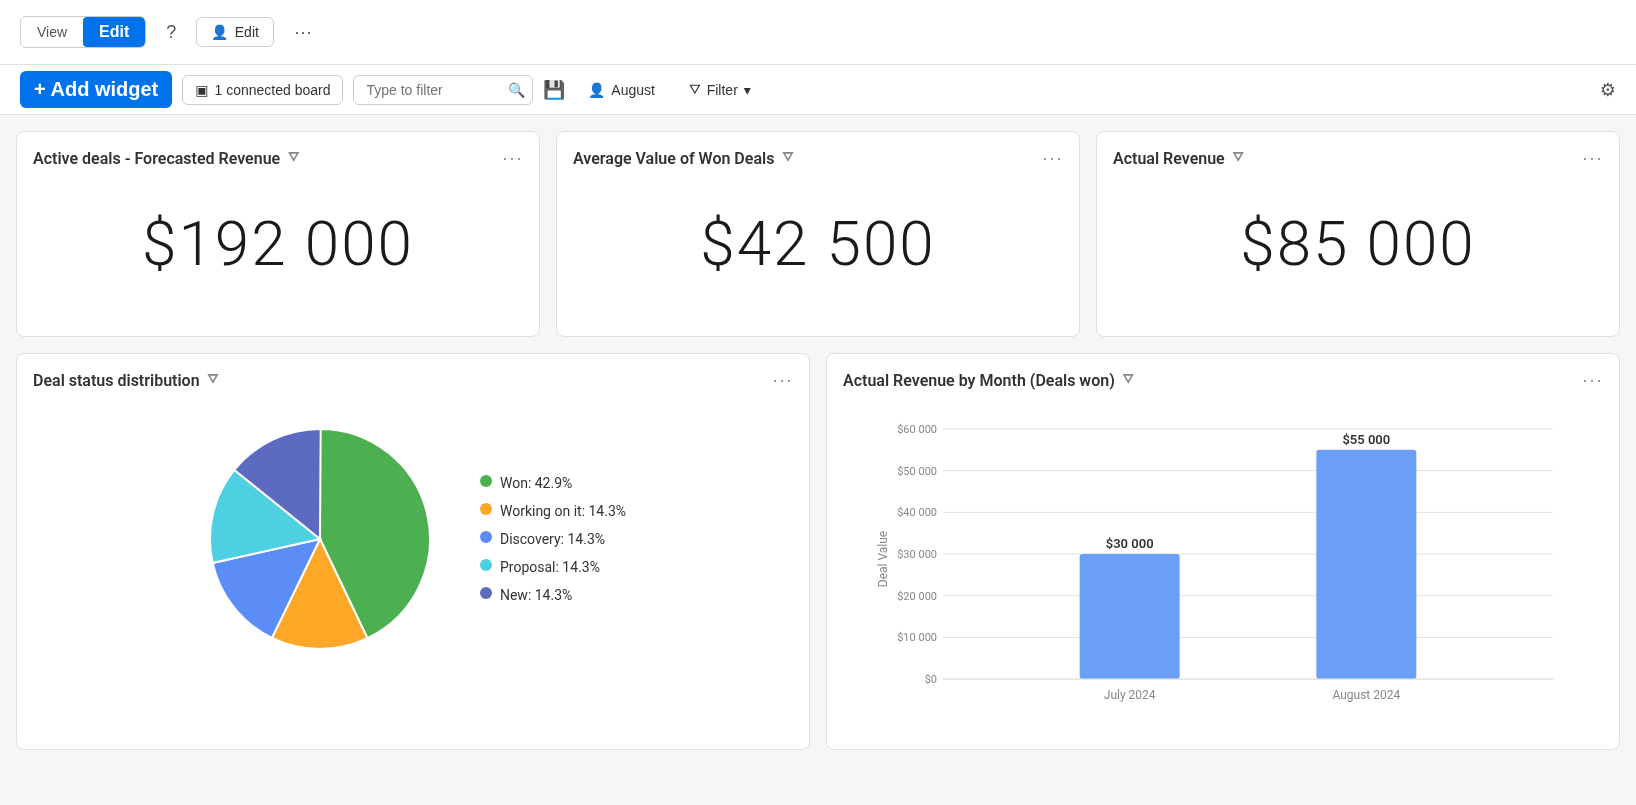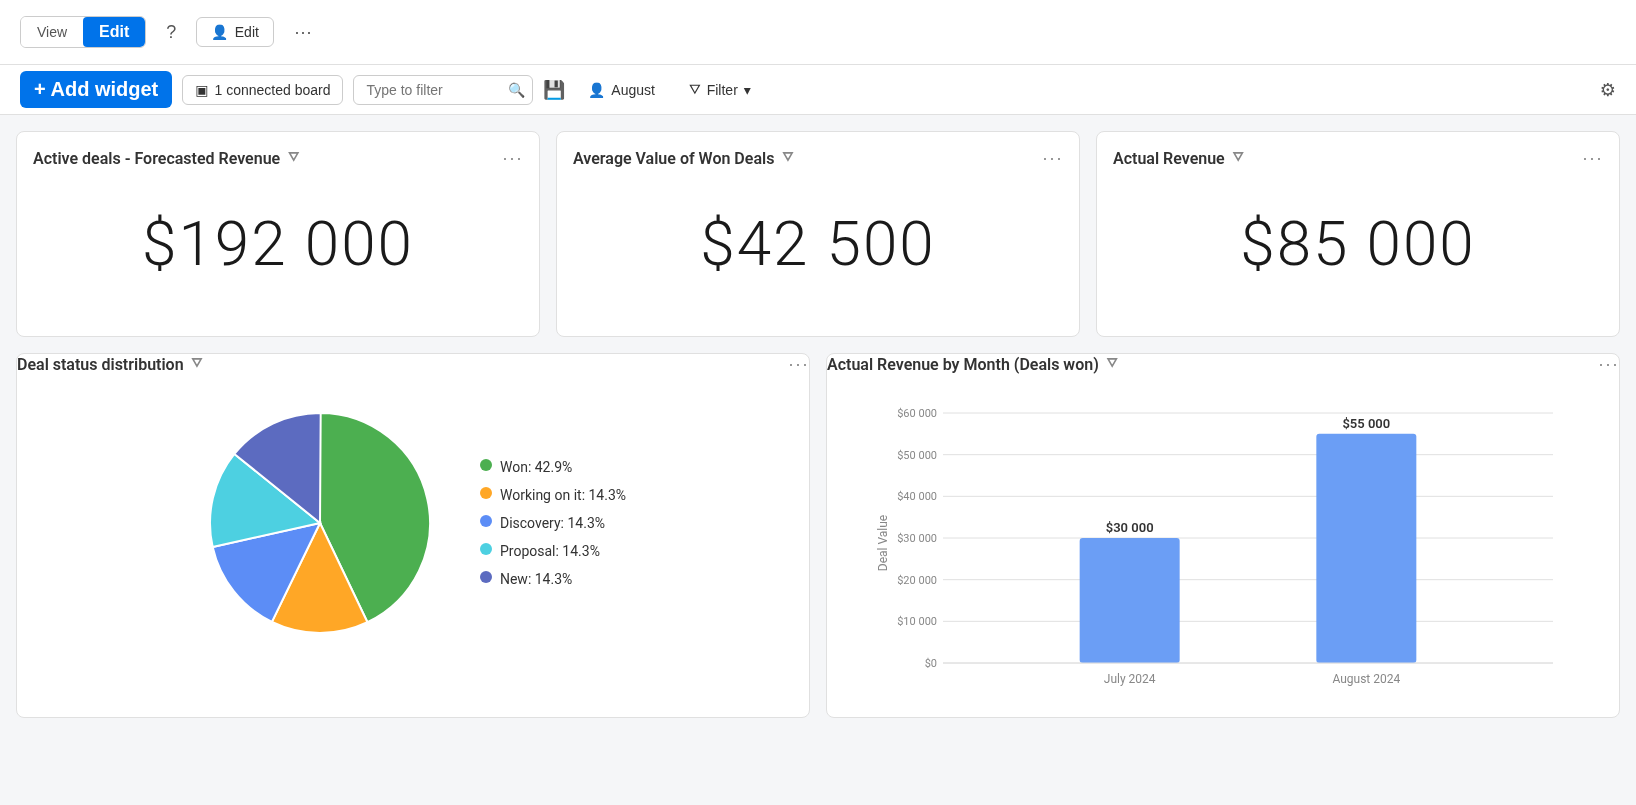--- a/index.html
+++ b/index.html
@@ -37,21 +37,21 @@
     .dashboard-content { padding: 16px; display: flex; flex-direction: column; gap: 16px; }
 
     .top-row { display: grid; grid-template-columns: 1fr 1fr 1fr; gap: 16px; }
     .widget-card { background: #fff; border: 1px solid #e0e0e0; border-radius: 8px; padding: 16px; }
     .widget-header { display: flex; align-items: center; justify-content: space-between; margin-bottom: 8px; }
     .widget-title { font-size: 16px; font-weight: 600; color: #333; display: flex; gap: 8px; }
     .widget-menu-btn { background: none; border: none; cursor: pointer; color: #888; font-size: 18px; letter-spacing: 1px; }
     .widget-value { font-size: 62px; font-weight: 300; color: #1a1a1a; text-align: center; padding: 30px 0 40px; letter-spacing: 2px; }
 
     .bottom-row { display: grid; grid-template-columns: 1fr 1fr; gap: 16px; }
-    .widget-card-large { background: #fff; border: 1px solid #e0e0e0; border-radius: 8px; }
+    .widget-card-large { background: #fff; border: 1px solid #e0e0e0; border-radius: 8px; padding: 16px; }
 
     
     .pie-container { display: flex; align-items: center; justify-content: center; gap: 40px; padding: 20px 0; }
     .pie-svg { flex-shrink: 0; }
     .legend { display: flex; flex-direction: column; gap: 12px; }
     .legend-item { display: flex; align-items: flex-start; gap: 8px; font-size: 14px; color: #333; }
     .legend-dot { width: 12px; height: 12px; border-radius: 50%; flex-shrink: 0; }
 
     
     .bar-chart-area { padding: 10px 0 0; }

